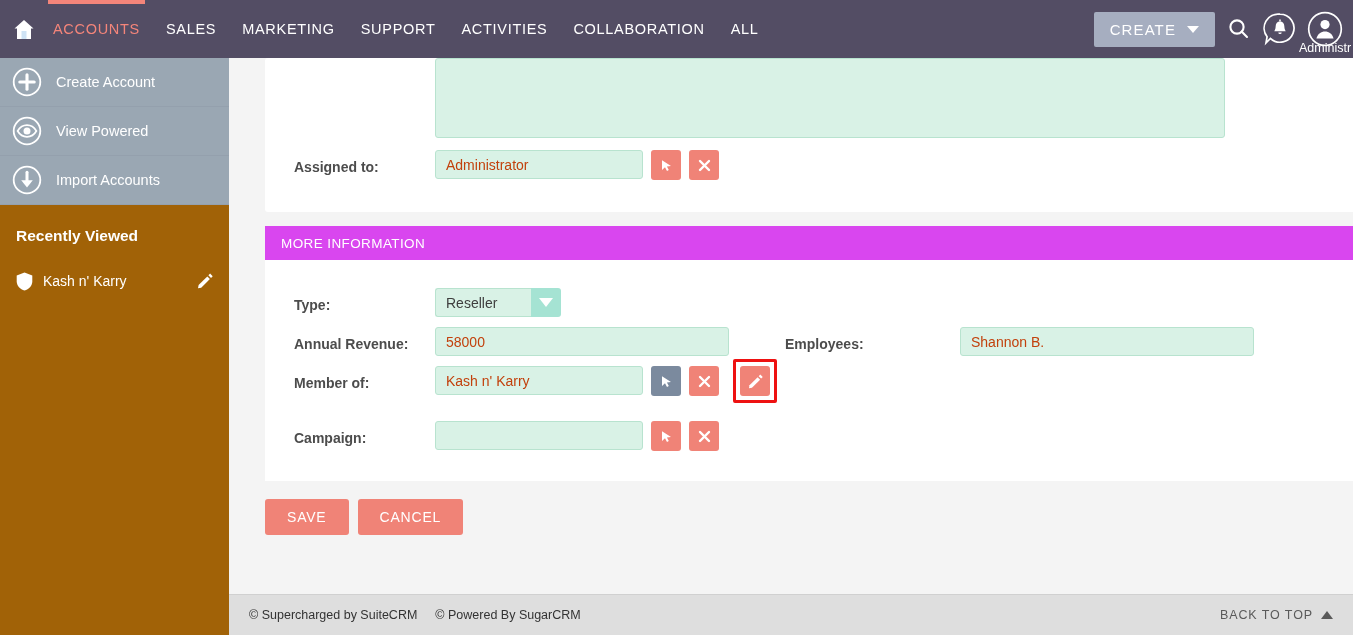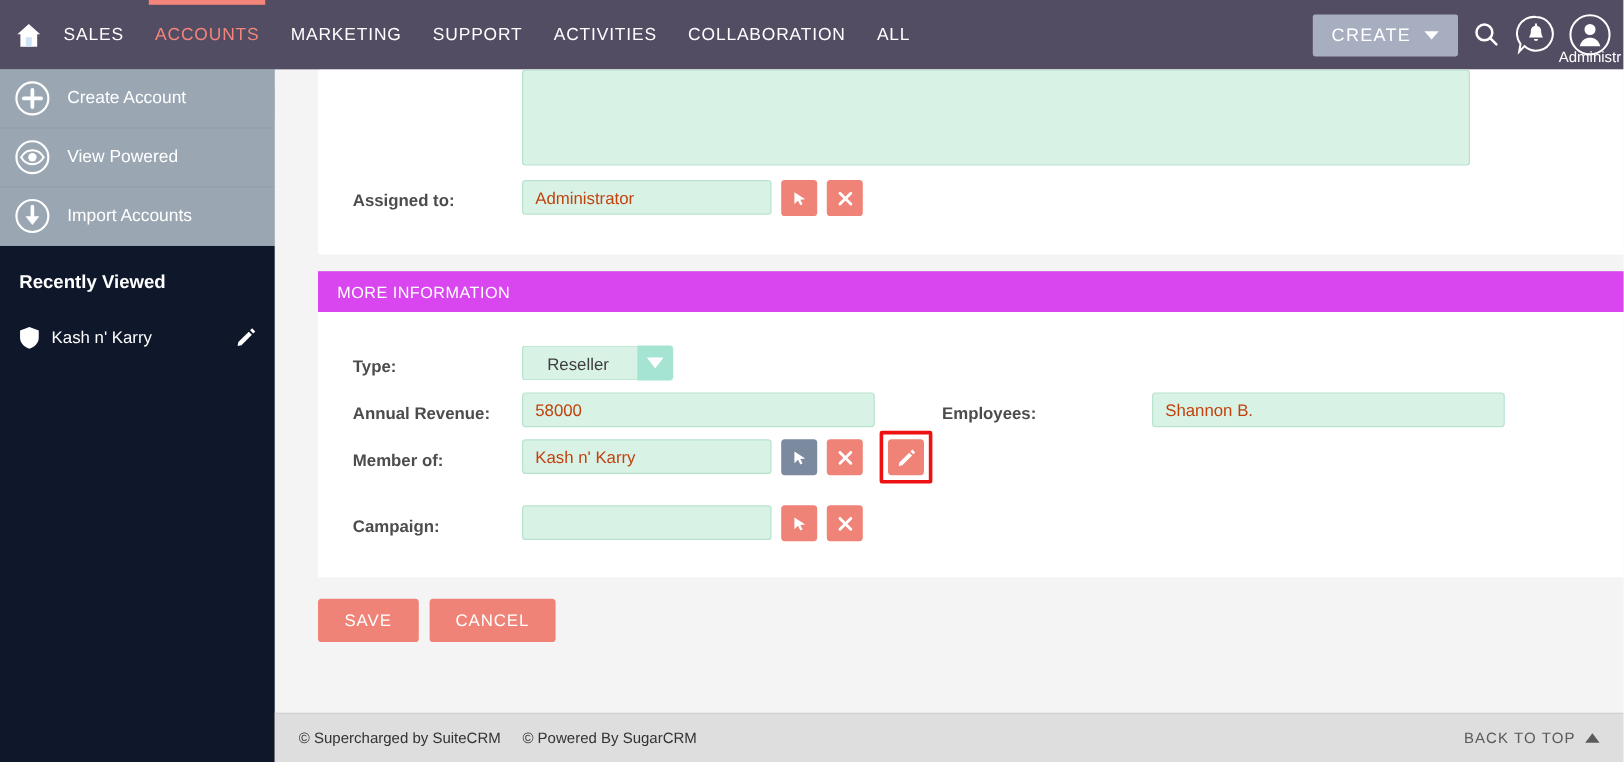--- a/index.html
+++ b/index.html
@@ -63,21 +63,21 @@
     position: absolute; left: 0; top: 58px; width: 229px; height: 577px;
     background: #7f8c9b;
   }
   .side-action {
     height: 49px; display: flex; align-items: center; gap: 14px;
     padding-left: 12px; color: #ffffff; font-size: 14.5px;
     border-bottom: 1px solid #94a0ad; cursor: pointer;
     background: #9aa7b3;
   }
   .side-action-label { color: #ffffff; }
-  .side-lower { background: #0f172a; padding-top: 22px; height: 430px; }
+  .side-lower { background: #a16207; padding-top: 22px; height: 430px; }
   .side-heading {
     color: #ffffff; font-size: 15.5px; font-weight: bold;
     padding-left: 16px; margin-bottom: 24px;
   }
   .side-recent {
     display: flex; align-items: center; padding: 0 16px; gap: 10px;
     cursor: pointer; height: 24px;
   }
   .side-recent-label { color: #ffffff; font-size: 14px; flex: 1; }
 
@@ -127,21 +127,21 @@
   .sq-slate  { background: #7b8a9e; }
   .highlight-box {
     border: 3px solid #ee1111; padding: 4px; border-radius: 2px;
     display: inline-flex; margin-left: 6px; margin-top: -7px;
   }
 
   .select-wrap { display: flex; align-items: stretch; }
   .select-box {
     background: #d9f2e6; border: 1px solid #b8e3cf; border-right: none;
     border-radius: 3px 0 0 3px; height: 29px;
-    display: flex; align-items: center; padding: 0 20px;
+    display: flex; align-items: center; padding: 0 10px;
     font-size: 14px; color: #3e3e3e; cursor: pointer;
   }
   .select-arrow {
     background: #a5e3d3; width: 30px; height: 29px;
     display: flex; align-items: center; justify-content: center;
     border-radius: 0 3px 3px 0; cursor: pointer;
   }
   .tri-white {
     width: 0; height: 0; border-left: 7px solid transparent;
     border-right: 7px solid transparent; border-top: 9px solid #ffffff;
@@ -201,25 +201,25 @@
 <div class="app">
 
   <div class="topnav">
     <div class="nav-home">
       <svg width="22" height="21" viewBox="0 0 22 21">
         <path d="M11 1 L1.5 9.5 H4 V20 H18 V9.5 H20.5 Z" fill="#ffffff"></path>
         <rect x="8.5" y="12" width="5" height="8" fill="#cfe3f5"></rect>
       </svg>
     </div>
     <div class="nav-items">
-      <div class="nav-item">
-          <span>SALES</span>
-        </div>
       <div class="nav-item active">
           <span>ACCOUNTS</span>
+        </div>
+      <div class="nav-item">
+          <span>SALES</span>
         </div>
       <div class="nav-item">
           <span>MARKETING</span>
         </div>
       <div class="nav-item">
           <span>SUPPORT</span>
         </div>
       <div class="nav-item">
           <span>ACTIVITIES</span>
         </div>

